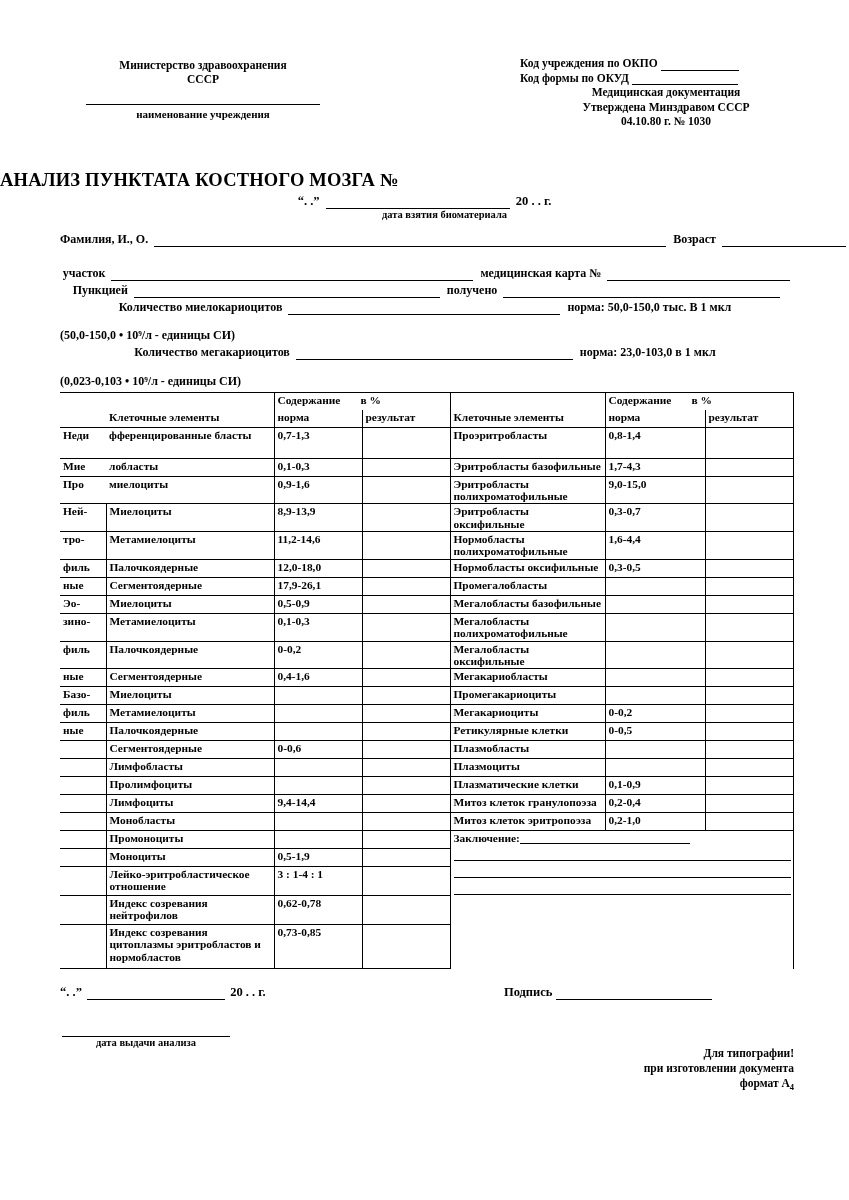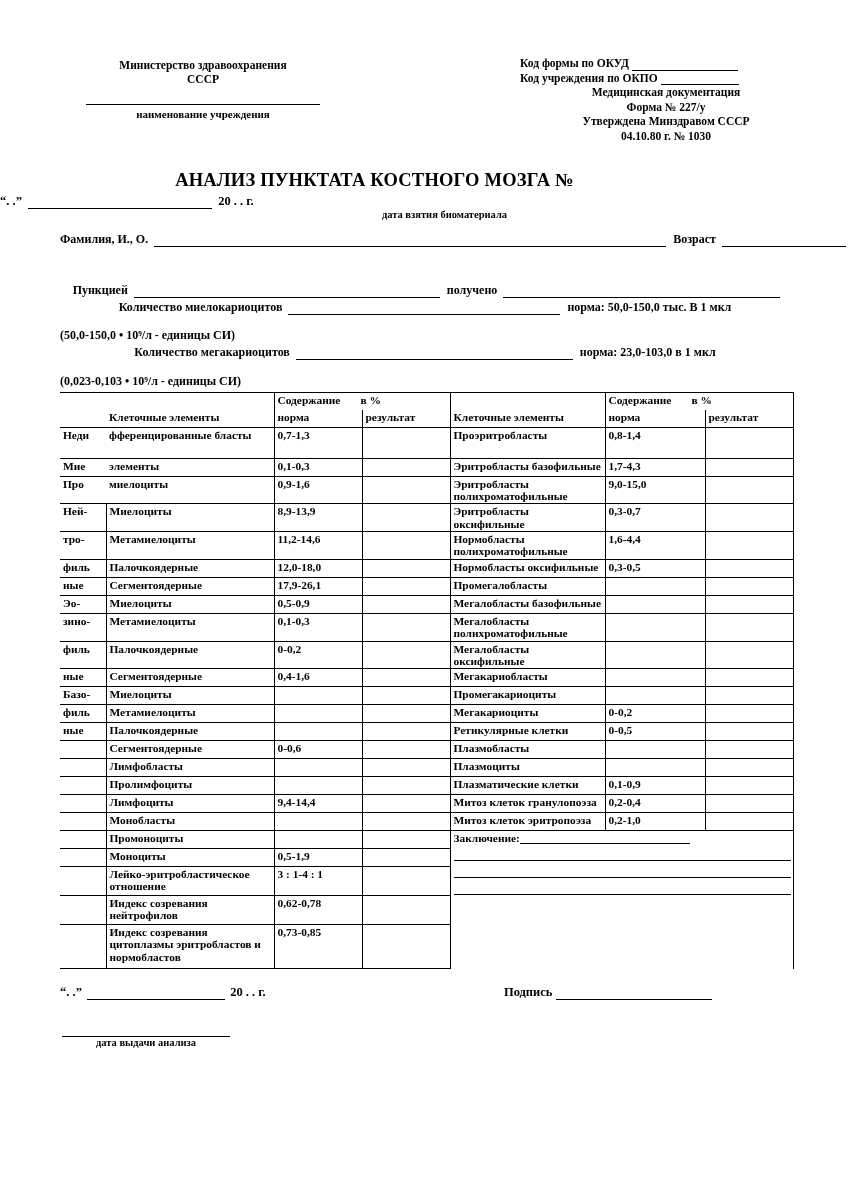--- a/index.html
+++ b/index.html
@@ -75,31 +75,31 @@
     border-bottom: 1px solid #000;
     height: 13px;
   }
 
   
   .title {
     position: absolute;
     left: 0;
     top: 170px;
     width: 749px;
-    text-align: center;
+    text-align: left;
     font-weight: bold;
     font-size: 18.5px;
     letter-spacing: .2px;
   }
   .datebar {
     position: absolute;
     left: 0;
     top: 194px;
     width: 849px;
-    text-align: left;
+    text-align: center;
     font-weight: bold;
     font-size: 12.5px;
   }
   .datebar .fill {
     display: inline-block;
     width: 184px;
     border-bottom: 1px solid #000;
     height: 12px;
     vertical-align: bottom;
     margin: 0 3px;
@@ -228,29 +228,28 @@
 
   <div class="hdr-left">
     <div>Министерство здравоохранения</div>
     <div>СССР</div>
     <div class="rule"></div>
     <div class="sub">наименование учреждения</div>
   </div>
 
   <div class="hdr-right">
     <div class="l">
+      <span>Код учреждения по ОКПО</span>
+      <span class="fill" style="width:78px"></span>
+    </div>
+    <div class="l">
       <span>Код формы по ОКУД</span>
       <span class="fill" style="width:106px"></span>
     </div>
-    <div class="l">
-      <span>Код учреждения по ОКПО</span>
-      <span class="fill" style="width:78px"></span>
-    </div>
     <div class="ctr">Медицинская документация</div>
-    <div class="ctr">Форма № 227/у</div>
     <div class="ctr">Утверждена Минздравом СССР</div>
     <div class="ctr">04.10.80 г. № 1030</div>
   </div>
 
 
   <div class="title">АНАЛИЗ ПУНКТАТА КОСТНОГО МОЗГА №</div>
   <div class="datebar">
     <span>“</span><span>. .</span><span>”</span>
     <span class="fill"></span>
     <span>20 . . г.</span>
@@ -258,20 +257,26 @@
   <div class="datecap">дата взятия биоматериала</div>
 
   <div class="prow" style="top:232px">
     <span class="lbl">Фамилия, И., О.</span>
     <span class="fill" style="width:512px"></span>
     <span class="rt">Возраст</span>
     <span class="fill" style="width:124px"></span>
   </div>
 
 
+  <div class="prow" style="top:266px">
+    <span class="lbl">участок</span>
+    <span class="fill" style="width:362px"></span>
+    <span class="rt">медицинская карта №</span>
+    <span class="fill" style="width:183px"></span>
+  </div>
 
   <div class="prow" style="top:283px">
     <span class="lbl">Пункцией</span>
     <span class="fill" style="width:306px"></span>
     <span class="rt">получено</span>
     <span class="fill" style="width:277px"></span>
   </div>
 
   <div class="prow" style="top:300px">
     <span class="lbl">Количество миелокариоцитов</span>
@@ -320,21 +325,21 @@
           <td class="bb">Неди</td>
           <td class="bb">фференцированные бласты</td>
           <td class="bb bl">0,7-1,3</td>
           <td class="bb bl br"></td>
           <td class="bb bl">Проэритробласты</td>
           <td class="bb bl">0,8-1,4</td>
           <td class="bb bl br"></td>
         </tr>
         <tr style="height:18px">
           <td class="bb">Мие</td>
-          <td class="bb">элементы</td>
+          <td class="bb">лобласты</td>
           <td class="bb bl">0,1-0,3</td>
           <td class="bb bl br"></td>
           <td class="bb bl">Эритробласты базофильные</td>
           <td class="bb bl">1,7-4,3</td>
           <td class="bb bl br"></td>
         </tr>
         <tr style="height:27px">
           <td class="bb">Про</td>
           <td class="bb">миелоциты</td>
           <td class="bb bl">0,9-1,6</td>
@@ -533,14 +538,19 @@
     <span style="width:232px"></span>
     <span>Подпись</span>
     <span class="fill" style="width:156px"></span>
   </div>
 
   <div class="fdate">
     <div class="rule"></div>
     <div>дата выдачи анализа</div>
   </div>
 
+  <div class="typo">
+    <div>Для типографии!</div>
+    <div>при изготовлении документа</div>
+    <div><span>формат А</span><sub>4</sub></div>
+  </div>
 
 </div>
 
 </body></html>

